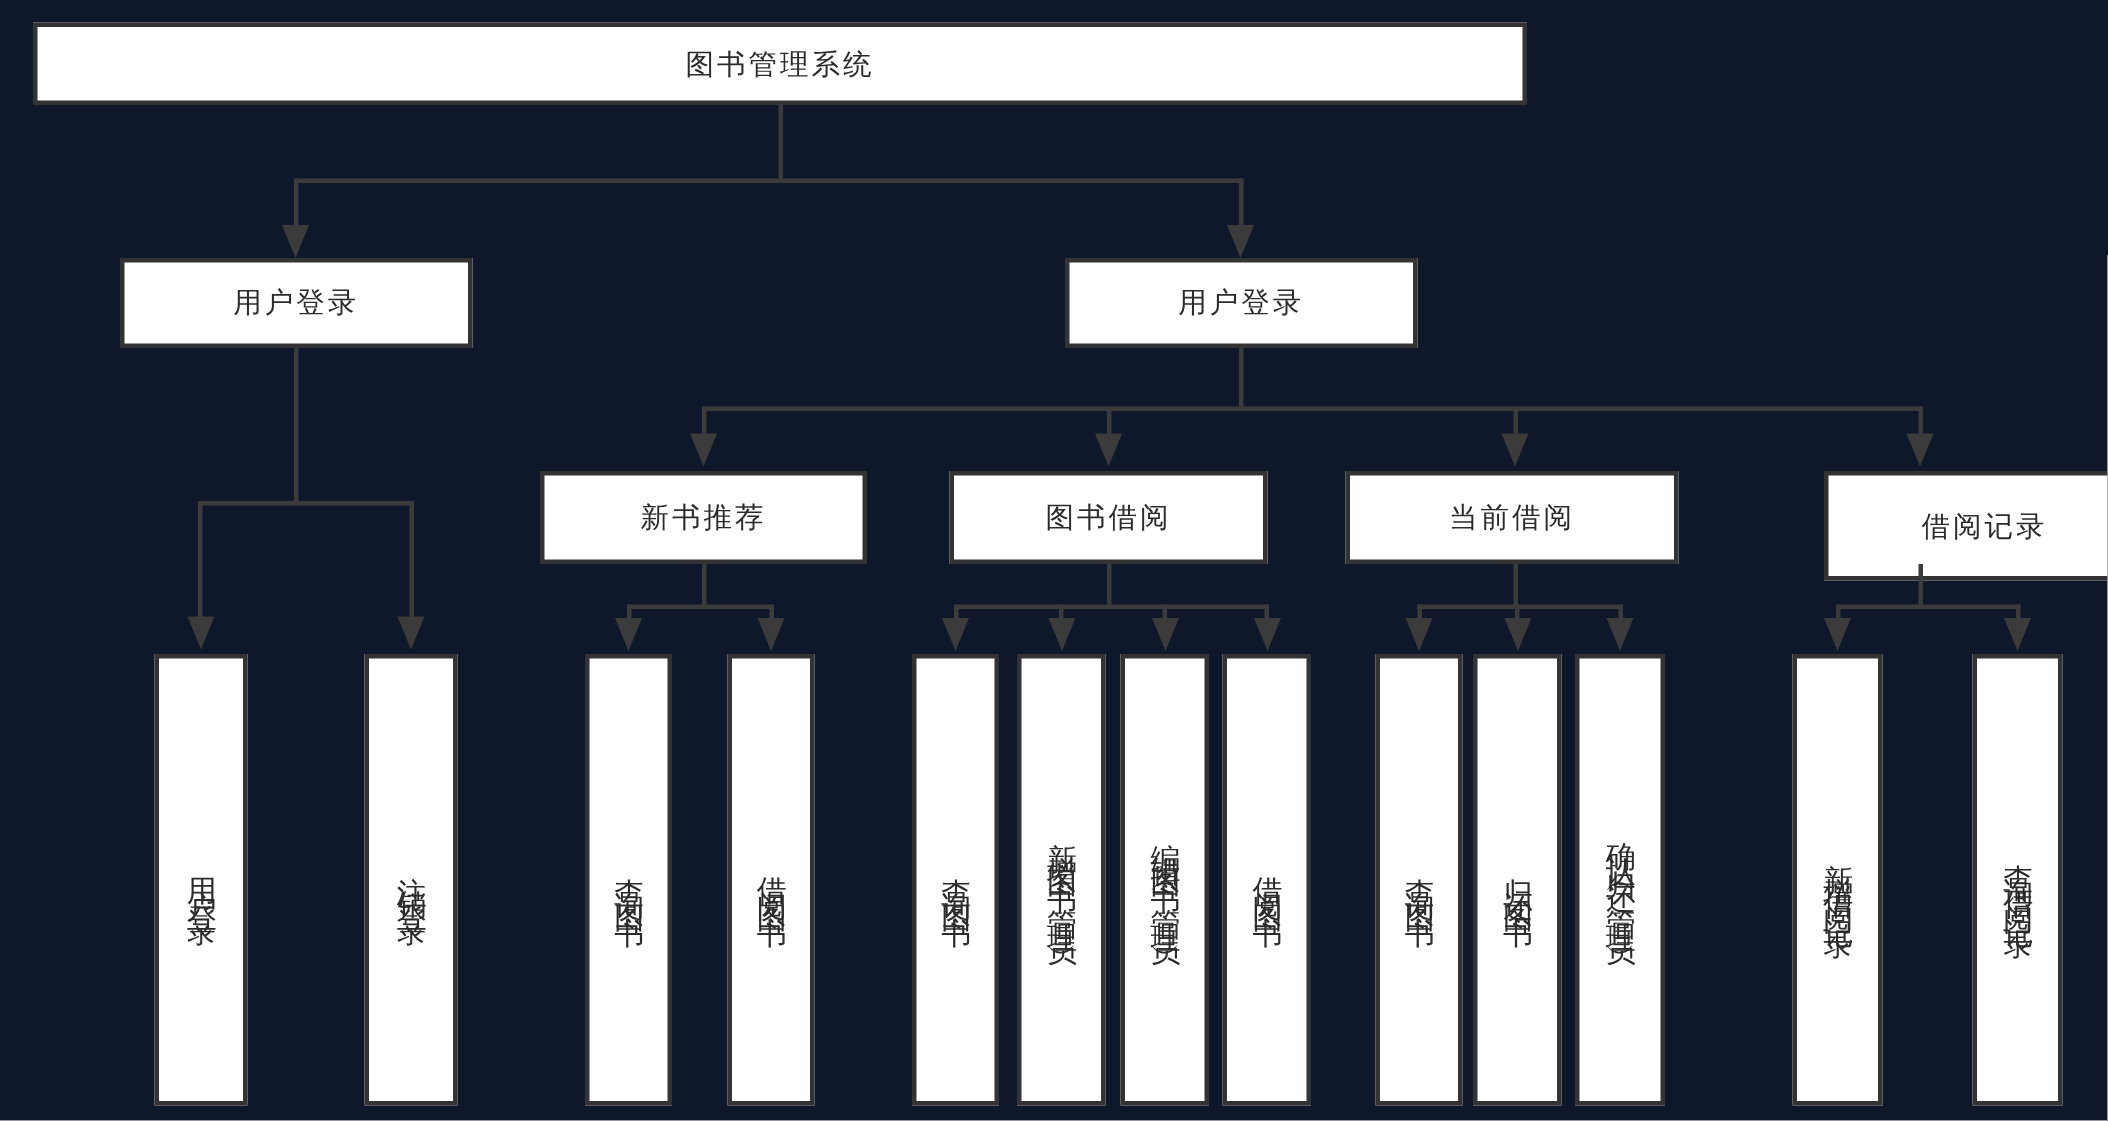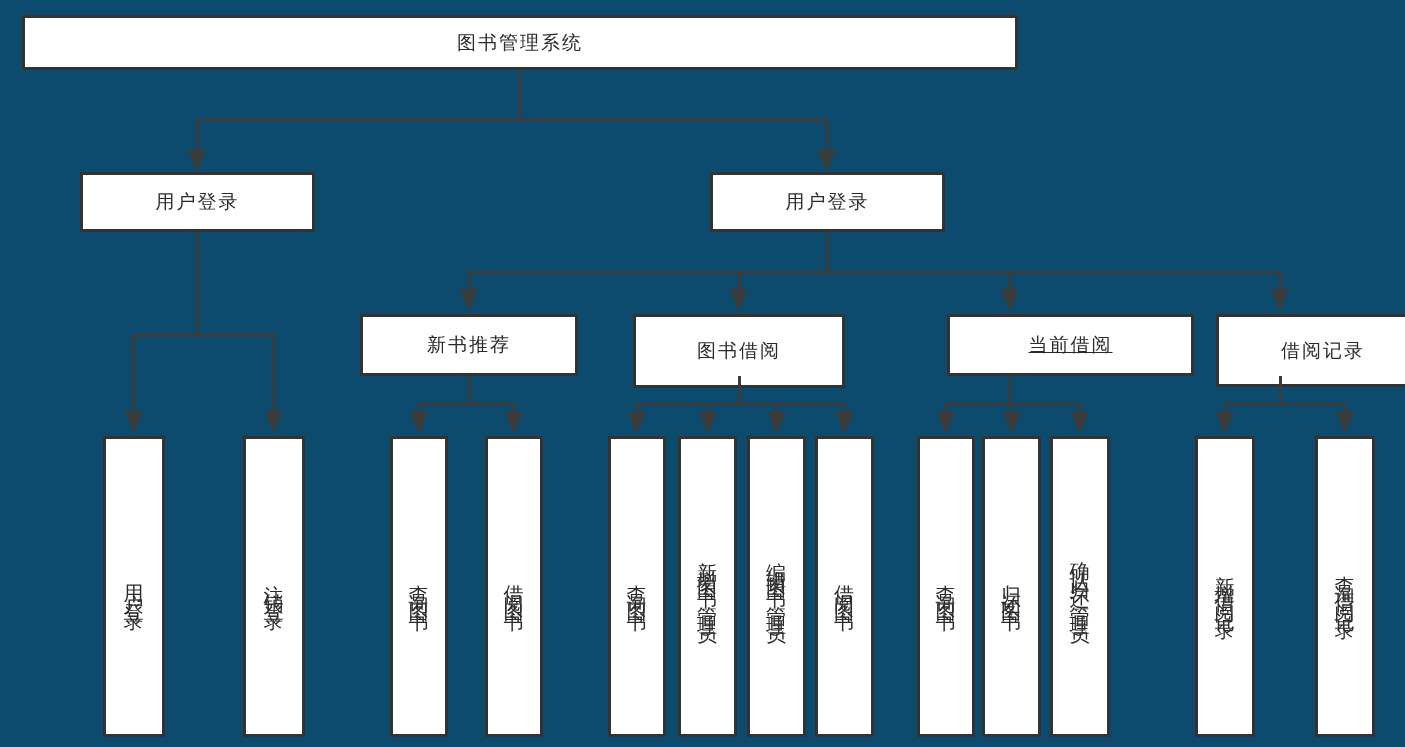--- a/index.html
+++ b/index.html
@@ -1,20 +1,20 @@
 <!DOCTYPE html>
 <html><head>
 <meta charset="utf-8">
 <style>
   * { margin:0; padding:0; box-sizing:border-box; }
   html,body { background:#ffffff; }
   body { font-family:"Liberation Sans","DejaVu Sans",sans-serif; }
   .canvas {
     position:relative; width:1405px; height:747px;
-    background:#0c4a6e; overflow:hidden;
+    background:#0f172a; overflow:hidden;
   }
   .box {
     position:absolute; border:3px solid #333333; background:#ffffff;
     display:flex; align-items:center; justify-content:center;
     color:#2b2b2b; font-size:19px; letter-spacing:2px; white-space:nowrap;
   }
   .vbox {
     position:absolute; border:3px solid #333333; background:#ffffff;
     display:flex; align-items:center; justify-content:center;
     color:#2b2b2b; font-size:20px; line-height:1;
@@ -62,22 +62,22 @@
   <div class="vline" style="left:467.5px; top:271px; height:20px;"></div>
   <div class="arrow" style="left:460px; top:289px;"></div>
   <div class="vline" style="left:737.5px; top:271px; height:20px;"></div>
   <div class="arrow" style="left:730px; top:289px;"></div>
   <div class="vline" style="left:1008.5px; top:271px; height:20px;"></div>
   <div class="arrow" style="left:1001px; top:289px;"></div>
   <div class="vline" style="left:1278.5px; top:271px; height:20px;"></div>
   <div class="arrow" style="left:1271px; top:289px;"></div>
 
   <div class="box" style="left:360px; top:314px; width:218px; height:62px;">新书推荐</div>
-  <div class="box" style="left:633px; top:314px; width:212px; height:74px;">图书借阅</div>
-  <div class="box" style="left:947px; top:314px; width:247px; height:62px;text-decoration:underline;">当前借阅</div>
+  <div class="box" style="left:633px; top:314px; width:212px; height:62px;">图书借阅</div>
+  <div class="box" style="left:897px; top:314px; width:222px; height:62px;">当前借阅</div>
   <div class="box" style="left:1216px; top:314px; width:214px; height:73px;">借阅记录</div>
 
   <div class="vline" style="left:467.5px; top:376px; height:28px;"></div>
   <div class="hline" style="left:417.5px; top:402.5px; width:98px;"></div>
   <div class="vline" style="left:417.5px; top:402.5px; height:10px;"></div>
   <div class="arrow" style="left:410px; top:412px;"></div>
   <div class="vline" style="left:512.5px; top:402.5px; height:10px;"></div>
   <div class="arrow" style="left:505px; top:412px;"></div>
 
   <div class="vline" style="left:737.5px; top:376px; height:28px;"></div>

